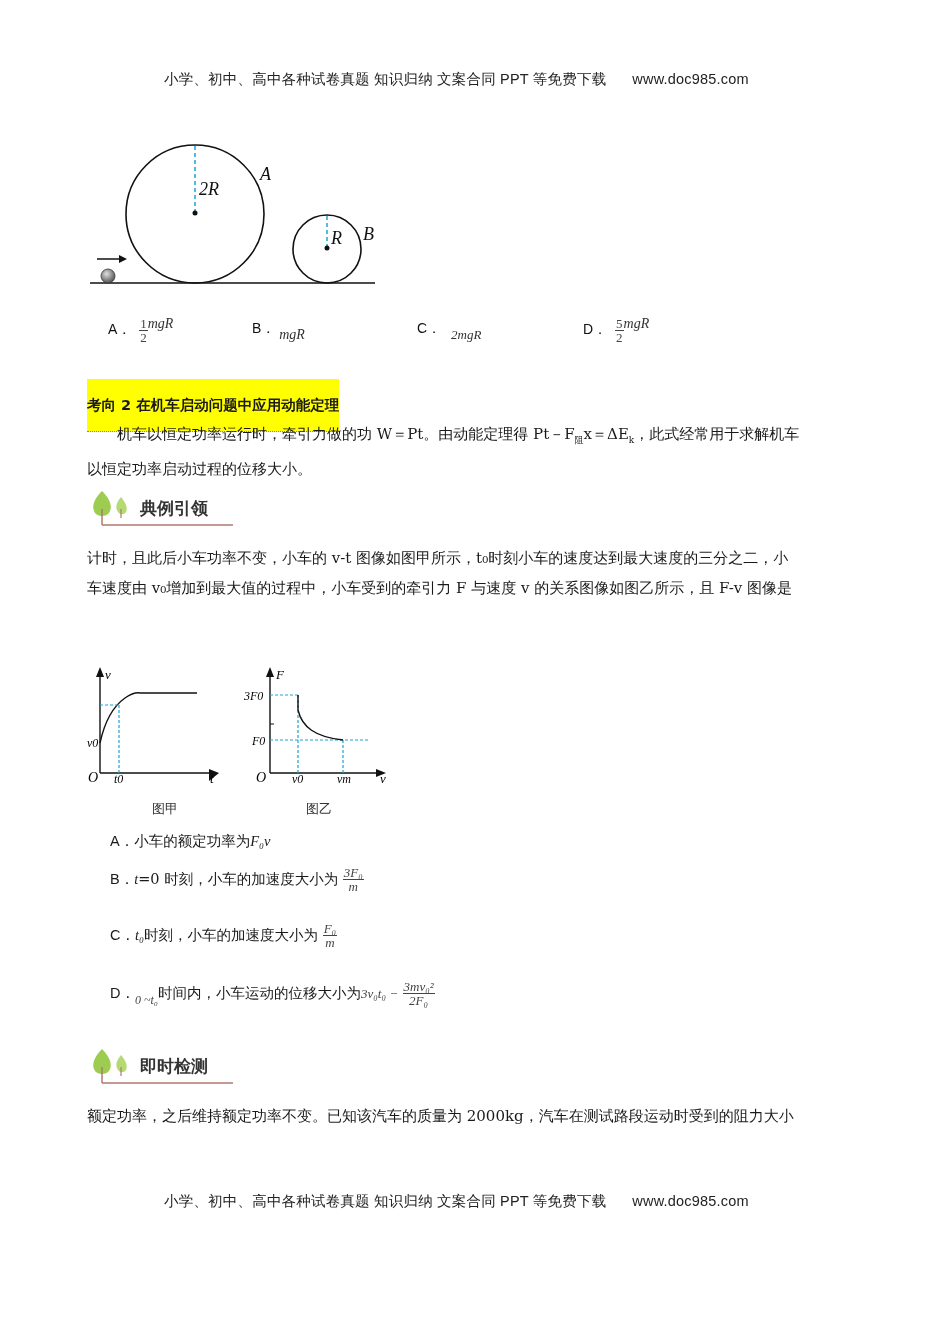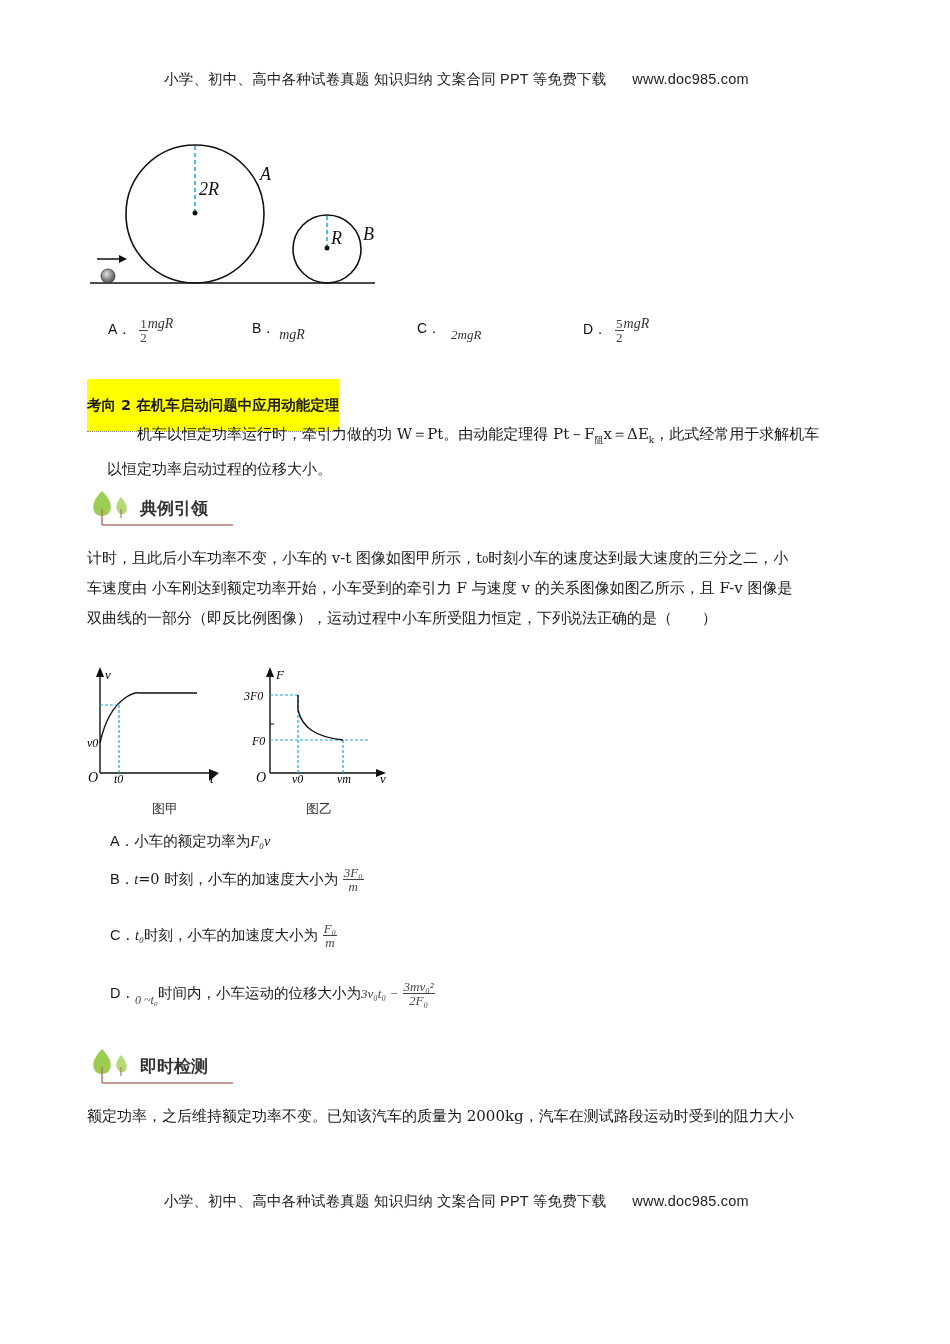--- a/index.html
+++ b/index.html
@@ -9,21 +9,21 @@
   .hdr { font-family: "Liberation Sans", "DejaVu Sans", sans-serif; font-size: 14.5px; color: #222; white-space: nowrap; letter-spacing: 0.2px; }
   .hdr .url { margin-left: 26px; }
   .opt { font-family: "Liberation Sans", "DejaVu Sans", sans-serif; font-size: 14px; color: #111; }
   .math { font-family: "Liberation Serif", "DejaVu Serif", serif; font-style: italic; color: #333; }
   .frac { display: inline-block; vertical-align: middle; text-align: center; font-family: "Liberation Serif", serif; font-size: 13px; color: #444; line-height: 13px; }
   .frac .num { display: block; border-bottom: 1px solid #444; padding: 0 1px; }
   .frac .den { display: block; }
   .body-text { font-size: 15px; line-height: 28px; color: #1a1a1a; }
   .hl { background: #ffff00; font-family: "DejaVu Sans", "Liberation Sans", sans-serif; font-weight: bold; font-size: 14.5px; padding: 18px 0; border-bottom: 1px dotted #888; }
   .banner-title { font-family: "DejaVu Sans", sans-serif; font-weight: bold; font-size: 17px; color: #333; }
-  .para { font-size: 15px; line-height: 29px; width: 780px; text-align: justify; margin-left: 20px; }
+  .para { font-size: 15px; line-height: 29px; width: 780px; text-align: justify; }
   .it { font-style: italic; font-family: "Liberation Serif", serif; }
   .opt-line { font-size: 14.5px; }
   .lbl { font-family: "Liberation Sans", sans-serif; }
   .cap { font-family: "DejaVu Sans", sans-serif; font-size: 13px; color: #333; }
 </style>
 </head>
 <body>
 
 <div class="abs hdr" style="left:164px; top:70px;">
   <span>小学、初中、高中各种试卷真题  知识归纳  文案合同  PPT 等免费下载</span><span class="url">www.doc985.com</span>
@@ -84,22 +84,21 @@
     <path d="M33 10 C28 16 27 21 30 25 C32 28 36 28 38 25 C40 21 38 16 33 10 Z" fill="#b5da74"></path>
     <line x1="33" y1="22" x2="33" y2="31" stroke="#b07a6e" stroke-width="1.2"></line>
     <line x1="14" y1="38" x2="145" y2="38" stroke="#b07a6e" stroke-width="1.5"></line>
   </svg>
   <span class="abs banner-title" style="left:52px; top:10px;">典例引领</span>
 </div>
 
 <div class="abs" style="left:87px; top:543px;">
   <div class="body-text" style="line-height:30px;">
     <div>计时，且此后小车功率不变，小车的 v-t 图像如图甲所示，t₀时刻小车的速度达到最大速度的三分之二，小</div>
-    <div>车速度由 小车刚达到额定功率开始，小车受到的牵引力 F 与速度 v 的关系图像如图乙所示，且 F-v 图像是</div>
-    <div>双曲线的一部分（即反比例图像），运动过程中小车所受阻力恒定，下列说法正确的是（　　）</div>
+    <div>车速度由 v₀增加到最大值的过程中，小车受到的牵引力 F 与速度 v 的关系图像如图乙所示，且 F-v 图像是</div>
   </div>
 </div>
 
 <svg class="abs" style="left:85px; top:665px;" width="150" height="120">
   <line x1="15" y1="108" x2="15" y2="8" stroke="#111" stroke-width="1.4"></line>
   <polygon points="15,2 11,12 19,12" fill="#111"></polygon>
   <line x1="15" y1="108" x2="128" y2="108" stroke="#111" stroke-width="1.4"></line>
   <polygon points="134,108 124,104 124,116" fill="#111"></polygon>
   <path d="M15 78 C20 55 30 40 40 33 C46 29 50 27 55 28 L112 28" fill="none" stroke="#111" stroke-width="1.4"></path>
   <line x1="15" y1="40" x2="34" y2="40" stroke="#1aa6d6" stroke-width="1.2" stroke-dasharray="3,2"></line>

